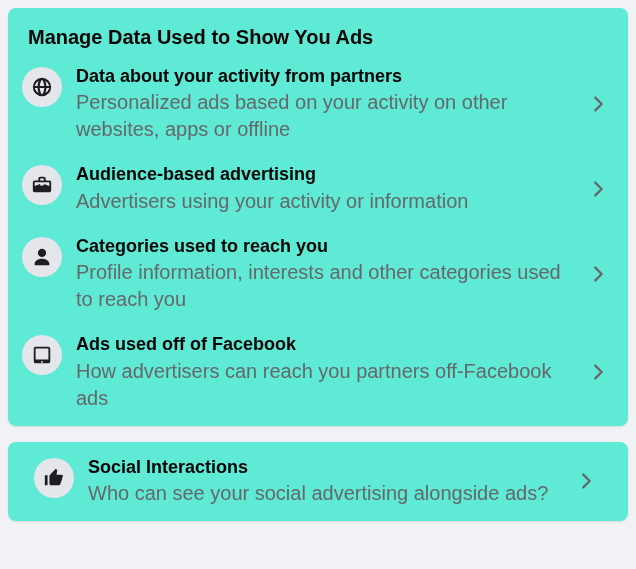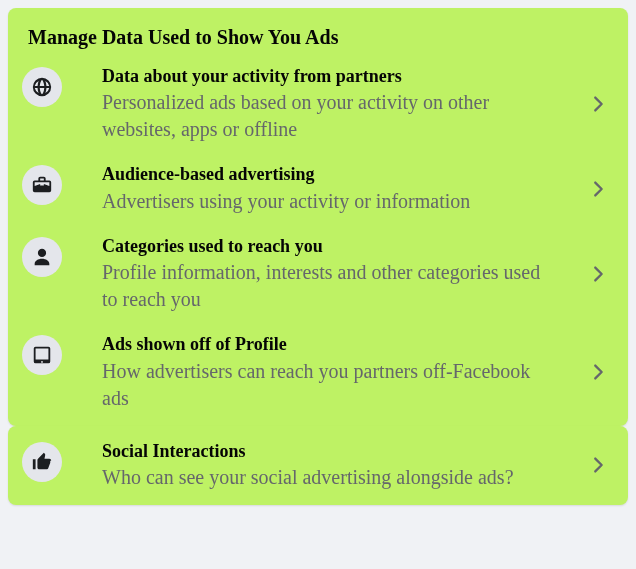--- a/index.html
+++ b/index.html
@@ -4,39 +4,38 @@
 <style>
   * { box-sizing: border-box; margin: 0; padding: 0; }
   body {
     font-family: -apple-system, BlinkMacSystemFont, "Segoe UI", Helvetica, Arial, sans-serif;
     background: #f0f2f5;
     width: 636px;
     height: 569px;
     padding: 8px 8px 8px 8px;
   }
   .card {
-    background: #bef264;
+    background: #5eead4;
     border-radius: 8px;
     box-shadow: 0 1px 2px rgba(0,0,0,0.1);
+    margin-bottom: 16px;
     padding: 8px 0 4px 0;
     overflow: hidden;
-    font-family: Liberation Serif, serif;
   }
   .card-header {
     font-size: 20px;
     font-weight: 700;
     color: #050505;
     padding: 10px 16px 6px 20px;
   }
   .row {
     display: flex;
     align-items: flex-start;
     padding: 10px 12px 10px 14px;
     cursor: pointer;
-    gap: 26px;
   }
   .icon-wrap {
     width: 40px;
     height: 40px;
     border-radius: 50%;
     background: #e4e6eb;
     display: flex;
     align-items: center;
     justify-content: center;
     flex: 0 0 auto;
@@ -69,21 +68,21 @@
     align-items: center;
     justify-content: center;
     width: 36px;
     align-self: center;
   }
   .chev svg {
     stroke: #65676b;
     fill: none;
   }
   .card.secondary {
-    padding: 4px 0;
+    padding: 4px 12px;
   }
 </style>
 </head>
 <body>
 
 <div class="card">
   <div class="card-header">Manage Data Used to Show You Ads</div>
 
   <div class="row">
     <div class="icon-wrap">
@@ -136,21 +135,21 @@
     </div>
   </div>
 
   <div class="row">
     <div class="icon-wrap">
       <svg width="22" height="22" viewBox="0 0 24 24">
           <path d="M19 3H5a2 2 0 0 0-2 2v14a2 2 0 0 0 2 2h14a2 2 0 0 0 2-2V5a2 2 0 0 0-2-2zm0 14H5V5h14v12zm-7 3.5a1 1 0 1 1 0-2 1 1 0 0 1 0 2z"></path>
         </svg>
     </div>
     <div class="text">
-      <div class="title">Ads shown off of Profile</div>
+      <div class="title">Ads used off of Facebook</div>
       <div class="subtitle">How advertisers can reach you partners off-Facebook ads</div>
     </div>
     <div class="chev">
       <svg width="22" height="22" viewBox="0 0 24 24" stroke-width="2.5" stroke-linecap="round" stroke-linejoin="round">
           <polyline points="9 5 16 12 9 19"></polyline>
         </svg>
     </div>
   </div>
 </div>
 

